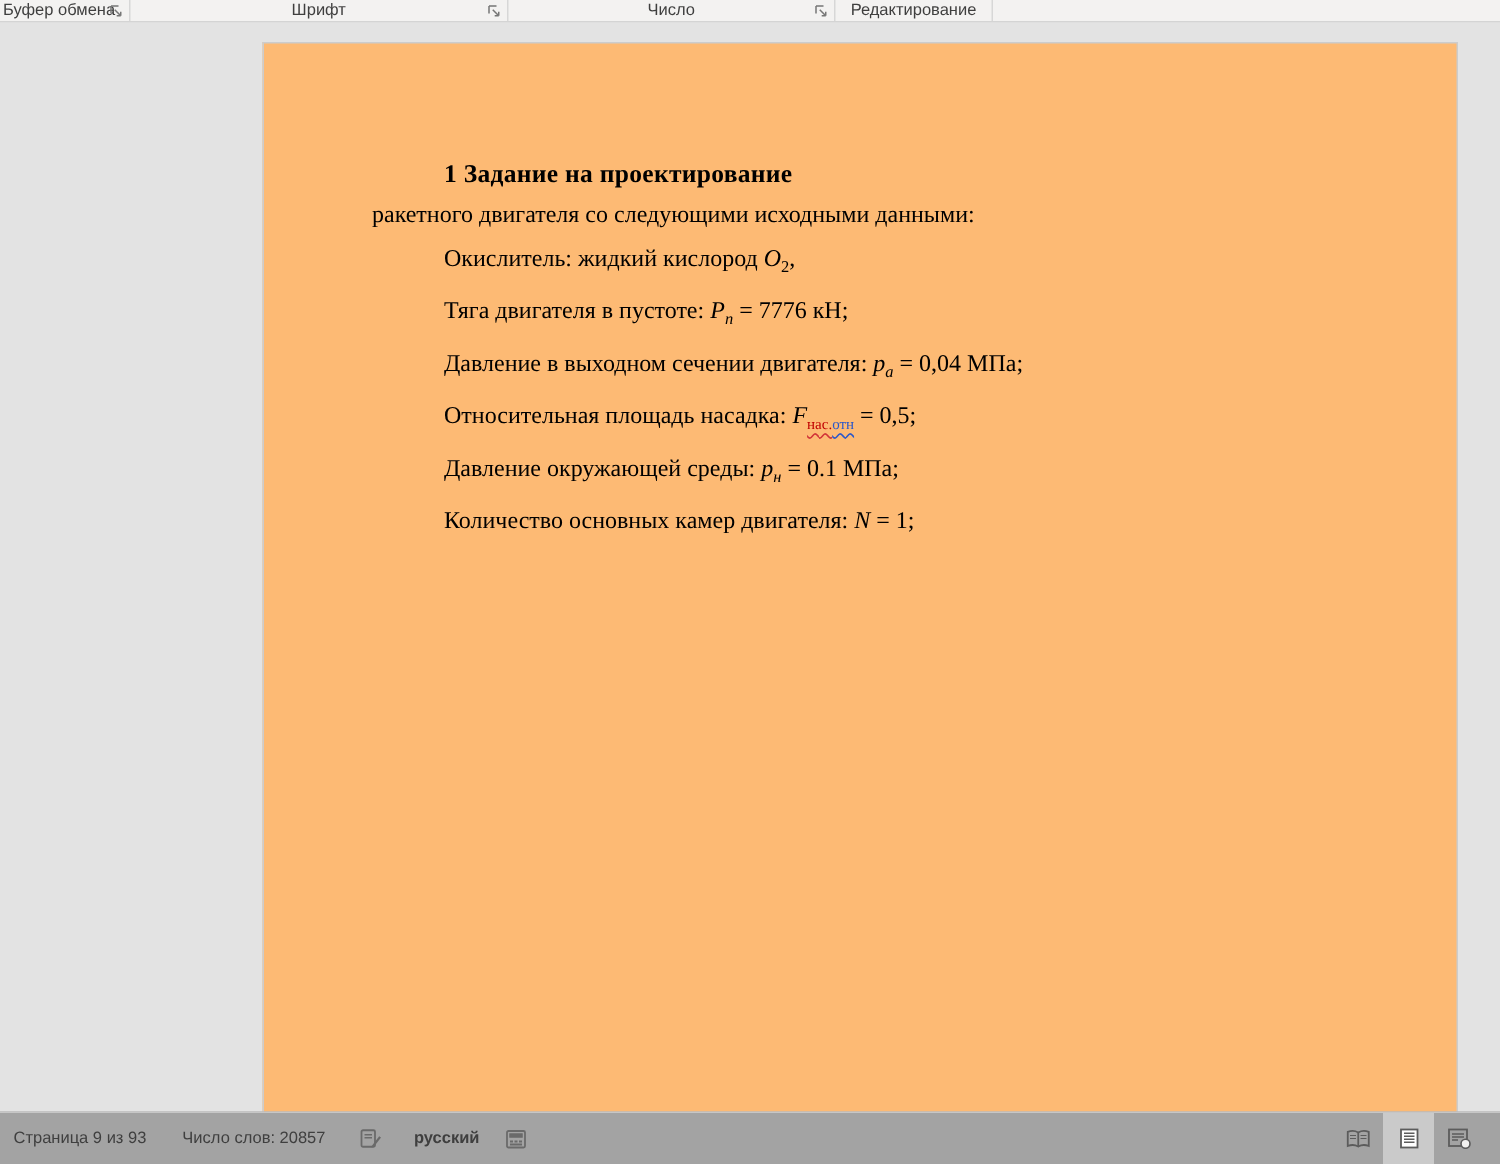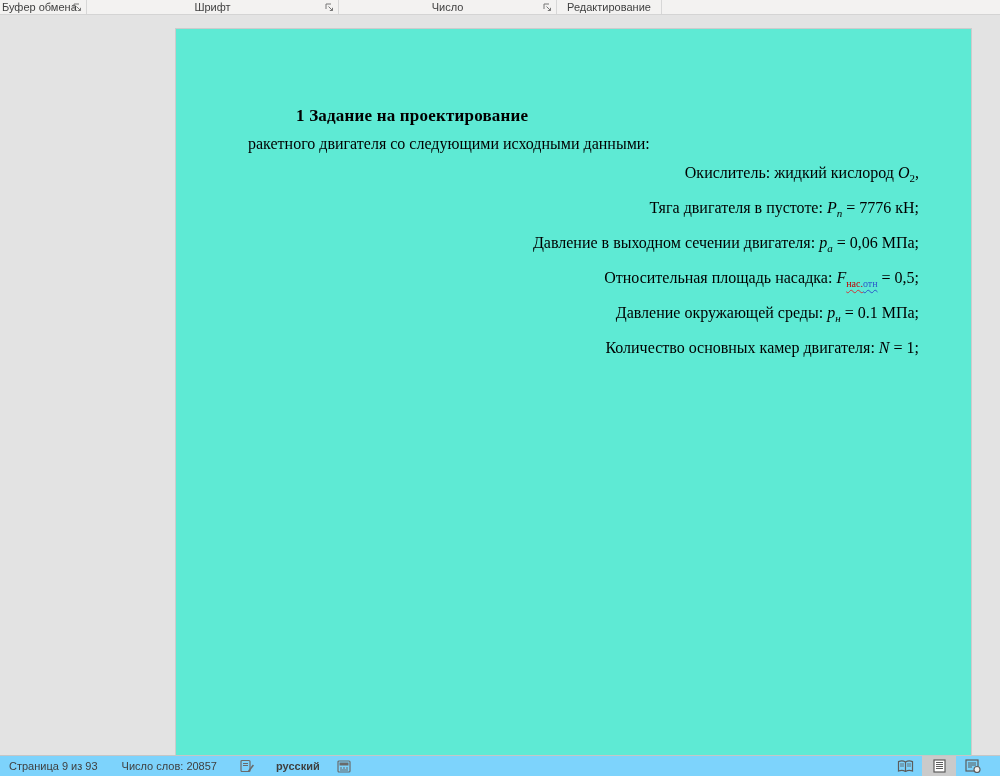--- a/index.html
+++ b/index.html
@@ -22,52 +22,52 @@
   .ribbon-group.first { justify-content:flex-start; padding-left:2px; }
   .launcher {
     position:absolute; right:3px; top:2px; width:11px; height:11px;
     cursor:pointer; display:flex; align-items:center; justify-content:center;
   }
   .launcher svg { display:block; }
 
   
   .page {
     position:absolute; left:175px; top:28px; width:797px; height:727px;
-    background:#5eead4; border:1px solid #cccccc; border-bottom:none;
+    background:#fdba74; border:1px solid #cccccc; border-bottom:none;
   }
   .doc-content {
     padding:74px 52px 0 72px;
     font-family:"Liberation Serif", "DejaVu Serif", serif;
     font-size:16px; color:#000;
   }
   .doc-heading {
     font-size:17px; font-weight:bold; line-height:26px;
     text-indent:48px; margin-bottom:1px; letter-spacing:.2px;
   }
   .doc-line { line-height:28px; }
   .doc-line.indent { text-indent:48px; }
-  .doc-item { line-height:29px; text-indent:48px; white-space:nowrap;text-align:right; }
+  .doc-item { line-height:29px; text-indent:48px; white-space:nowrap; }
   .fv { font-style:italic; font-family:"Liberation Serif","DejaVu Serif",serif; }
   .fsub {
     font-size:11px; vertical-align:-4px; letter-spacing:0;
   }
   .fsub.it { font-style:italic; }
   .fsub-red {
     font-size:10px; vertical-align:-4px; color:#c00000;
     text-decoration:underline wavy #d13438; text-decoration-thickness:1px; text-underline-offset:2px;
   }
   .fsub-blue {
     font-size:10px; vertical-align:-4px; color:#2b57c9;
     text-decoration:underline wavy #2b57c9; text-decoration-thickness:1px; text-underline-offset:2px;
   }
 
   
   .status-bar {
-    position:absolute; left:0; bottom:0; width:1000px; height:21px;
-    background:#7dd3fc; border-top:1px solid #c6c6c6;
+    position:absolute; left:0; bottom:0; width:1000px; height:35px;
+    background:#a3a3a3; border-top:1px solid #c6c6c6;
     display:flex; align-items:center; font-size:11px; color:#3f3f3f;margin-top:16px;
   }
   .status-left { display:flex; align-items:center; height:100%; }
   .status-item { padding:0 9px; height:100%; display:flex; align-items:center; cursor:pointer; white-space:nowrap; }
   .status-icon-btn { padding:0 8px; height:100%; display:flex; align-items:center; cursor:pointer; }
   .status-right { margin-left:auto; display:flex; align-items:center; height:100%; padding-right:10px; }
   .view-btn {
     width:34px; height:100%; display:flex; align-items:center; justify-content:center; cursor:pointer;
   }
   .view-btn.selected { background:#cacaca; }
@@ -110,21 +110,21 @@
   <div class="doc-content">
     <div class="doc-heading">1 Задание на проектирование</div>
     <div class="doc-line">ракетного двигателя со следующими исходными данными:</div>
 
     <div class="doc-item"><span>Окислитель: жидкий кислород </span><span class="fv">O</span><span class="fsub">2</span><span>,</span></div>
 
 
     <div class="doc-item"><span>Тяга двигателя в пустоте: </span><span class="fv">P</span><span class="fsub it">п</span><span> = 7776 кН;</span></div>
 
 
-    <div class="doc-item"><span>Давление в выходном сечении двигателя: </span><span class="fv">p</span><span class="fsub it">а</span><span> = 0,06 МПа;</span></div>
+    <div class="doc-item"><span>Давление в выходном сечении двигателя: </span><span class="fv">p</span><span class="fsub it">а</span><span> = 0,04 МПа;</span></div>
 
     <div class="doc-item"><span>Относительная площадь насадка: </span><span class="fv">F</span><span class="fsub-red">нас.</span><span class="fsub-blue">отн</span><span> = 0,5;</span></div>
 
     <div class="doc-item"><span>Давление окружающей среды: </span><span class="fv">p</span><span class="fsub it">н</span><span> = 0.1 МПа;</span></div>
 
     <div class="doc-item"><span>Количество основных камер двигателя: </span><span class="fv">N</span><span> = 1;</span></div>
   </div>
 </div>
 
 <div class="status-bar">

